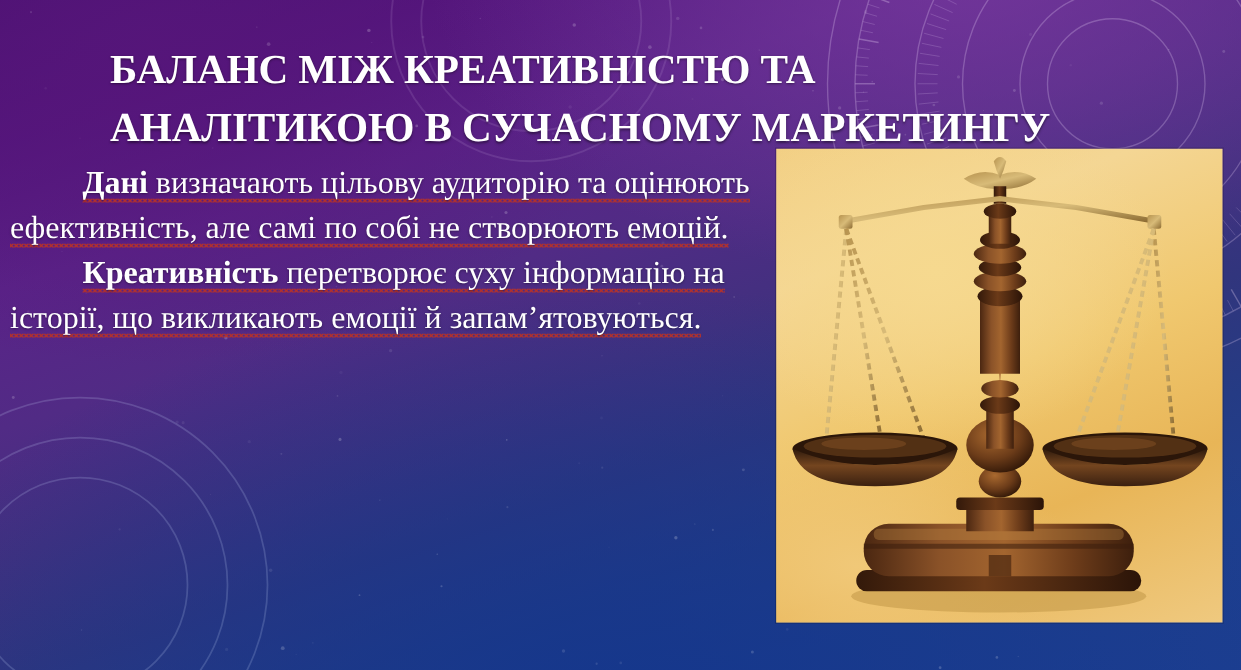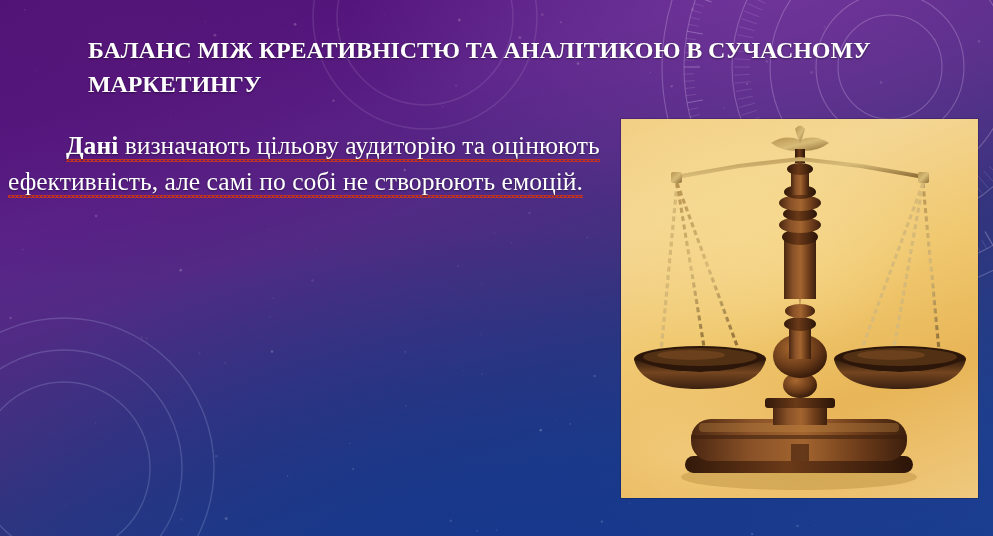--- a/index.html
+++ b/index.html
@@ -38,21 +38,21 @@
   #deco-arcs-bl { left:-96px; bottom:-92px; width:320px; height:320px; opacity:.30; }
   #deco-arc-tl  { left:300px; top:-108px; width:250px; height:250px; opacity:.22; }
 
   
   #stars { position:absolute; inset:0; pointer-events:none; opacity:.55; }
 
   
   #title {
     position:absolute;
     left:88px; top:33px; width:800px;
-    font-size:24px;
+    font-size:33px;
     font-weight:bold;
     line-height:1.42;
     color:#ffffff;
     letter-spacing:-0.1px;
     text-shadow:0 1px 2px rgba(0,0,0,.45);
   }
 
   
   #body-text {
     position:absolute;
@@ -590,20 +590,23 @@
       <circle cx="216.5" cy="456.2" r="1.41" fill="#ffffff" opacity="0.17"></circle>
       <circle cx="240.3" cy="182.1" r="0.49" fill="#ffffff" opacity="0.21"></circle>
     </svg>
 
   <h1 id="title">БАЛАНС МІЖ КРЕАТИВНІСТЮ ТА АНАЛІТИКОЮ В СУЧАСНОМУ МАРКЕТИНГУ</h1>
 
   <div id="body-text">
     <p>
       <b class="sp">Дані</b><span class="sp"> визначають цільову аудиторію та оцінюють ефективність, але самі по собі не створюють емоцій.</span>
     </p>
+    <p>
+      <b class="sp">Креативність</b><span class="sp"> перетворює суху інформацію на історії, що викликають емоції й запам’ятовуються.</span>
+    </p>
   </div>
 
   <figure id="scale-figure">
     <svg viewBox="0 0 357 379">
       <defs>
         <linearGradient id="wood" x1="0" y1="0" x2="1" y2="0">
           <stop offset="0%" stop-color="#4b2711"></stop>
           <stop offset="28%" stop-color="#8a5228"></stop>
           <stop offset="52%" stop-color="#a3652f"></stop>
           <stop offset="78%" stop-color="#6d3c1a"></stop>

